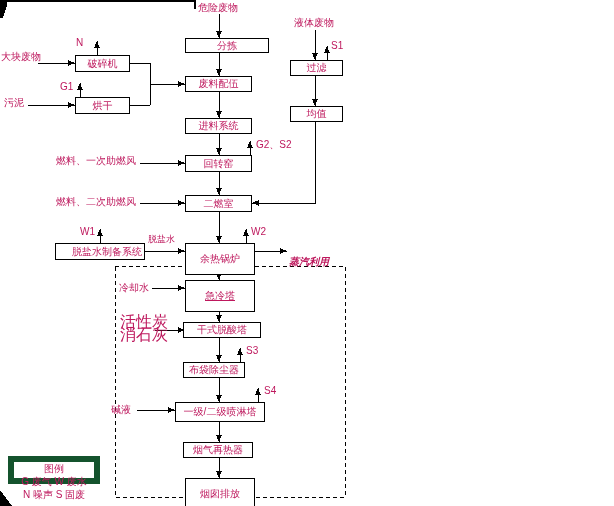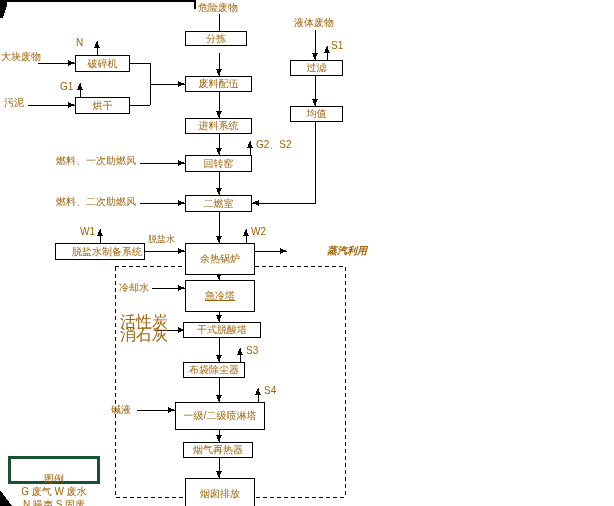--- a/index.html
+++ b/index.html
@@ -1,25 +1,25 @@
 <!DOCTYPE html>
 <html><head>
 <meta charset="utf-8">
 <style>
   html,body{margin:0;padding:0;background:#fff;}
   .page{position:relative;width:614px;height:506px;background:#fff;overflow:hidden;
-        font-family:"Liberation Sans",sans-serif;color:#a16207;}
+        font-family:"Liberation Sans",sans-serif;color:#be185d;}
   .box{position:absolute;box-sizing:border-box;border:1px solid #000;background:#fff;
        font-size:10px;line-height:1;display:flex;align-items:center;justify-content:center;
        white-space:nowrap;}
   .lbl{position:absolute;font-size:10px;line-height:12px;white-space:nowrap;}
   .steam{font-weight:bold;font-style:italic;}
   .overlay{position:absolute;left:0;top:0;pointer-events:none;}
-  .legend{position:absolute;left:8px;top:456px;width:92px;height:28px;border:3px solid #14532d;
-          box-sizing:border-box;font-size:10px;line-height:13px;text-align:center;padding-top:13px;}
+  .legend{position:absolute;left:8px;top:456px;width:92px;height:28px;border:6px solid #14532d;
+          box-sizing:border-box;font-size:10px;line-height:13px;text-align:center;padding-top:0;}
   .two-line{position:absolute;font-size:16px;line-height:13px;text-align:left;white-space:nowrap;}
 </style>
 </head>
 <body>
 
 <div class="page">
 
   <svg class="overlay" width="614" height="506" viewBox="0 0 614 506" shape-rendering="crispEdges">
     <g stroke="#000" stroke-width="1" fill="none">
 
@@ -79,30 +79,30 @@
       <rect x="0" y="0" width="196" height="2"></rect>
       <rect x="194" y="0" width="2" height="9"></rect>
       <path d="M0,0 L7,0 L7,6 L3,18 L0,18 Z"></path>
       <polygon points="0,490 12,506 0,506"></polygon>
     </g>
   </svg>
 
   <div class="lbl" style="left:198px;top:2px;">危险废物</div>
   <div class="lbl" style="left:294px;top:17px;">液体废物</div>
 
-  <div class="box" style="left:185px;top:31px;width:62px;height:15px;">分拣</div>
+  <div class="box" style="left:185px;top:38px;width:84px;height:15px;">分拣</div>
   <div class="box" style="left:185px;top:76px;width:67px;height:16px;">废料配伍</div>
   <div class="box" style="left:185px;top:118px;width:67px;height:16px;">进料系统</div>
   <div class="box" style="left:185px;top:155px;width:67px;height:17px;">回转窑</div>
   <div class="box" style="left:185px;top:195px;width:67px;height:17px;">二燃室</div>
   <div class="box" style="left:185px;top:243px;width:70px;height:32px;">余热锅炉</div>
   <div class="box" style="left:185px;top:280px;width:70px;height:32px;text-decoration:underline;">急冷塔</div>
   <div class="box" style="left:183px;top:322px;width:78px;height:16px;">干式脱酸塔</div>
   <div class="box" style="left:183px;top:362px;width:62px;height:16px;">布袋除尘器</div>
-  <div class="box" style="left:175px;top:402px;width:90px;height:28px;">一级/二级喷淋塔</div>
+  <div class="box" style="left:175px;top:402px;width:90px;height:20px;">一级/二级喷淋塔</div>
   <div class="box" style="left:183px;top:442px;width:70px;height:16px;">烟气再热器</div>
   <div class="box" style="left:185px;top:478px;width:70px;height:32px;">烟囱排放</div>
 
   <div class="box" style="left:290px;top:60px;width:53px;height:16px;">过滤</div>
   <div class="box" style="left:290px;top:106px;width:53px;height:16px;">均值</div>
 
   <div class="box" style="left:75px;top:55px;width:55px;height:17px;">破碎机</div>
   <div class="box" style="left:75px;top:97px;width:55px;height:17px;">烘干</div>
   <div class="box" style="left:55px;top:243px;width:90px;height:17px;padding-left:14px;">脱盐水制备系统</div>
 
@@ -111,21 +111,21 @@
   <div class="lbl" style="left:56px;top:155px;">燃料、一次助燃风</div>
   <div class="lbl" style="left:56px;top:196px;">燃料、二次助燃风</div>
   <div class="lbl" style="left:148px;top:233px;font-size:9px;">脱盐水</div>
   <div class="lbl" style="left:119px;top:282px;">冷却水</div>
   <div class="two-line" style="left:120px;top:315px;">
     <div>活性炭</div>
     <div>消石灰</div>
   </div>
   <div class="lbl" style="left:111px;top:404px;">碱液</div>
 
-  <div class="lbl steam" style="left:289px;top:245px;margin-left:38px;">蒸汽利用</div>
+  <div class="lbl steam" style="left:289px;top:256px;">蒸汽利用</div>
 
   <div class="lbl" style="left:76px;top:37px;">N</div>
   <div class="lbl" style="left:60px;top:81px;">G1</div>
   <div class="lbl" style="left:331px;top:40px;">S1</div>
   <div class="lbl" style="left:256px;top:139px;">G2、S2</div>
   <div class="lbl" style="left:80px;top:226px;">W1</div>
   <div class="lbl" style="left:251px;top:226px;">W2</div>
   <div class="lbl" style="left:246px;top:345px;">S3</div>
   <div class="lbl" style="left:264px;top:385px;">S4</div>
 

